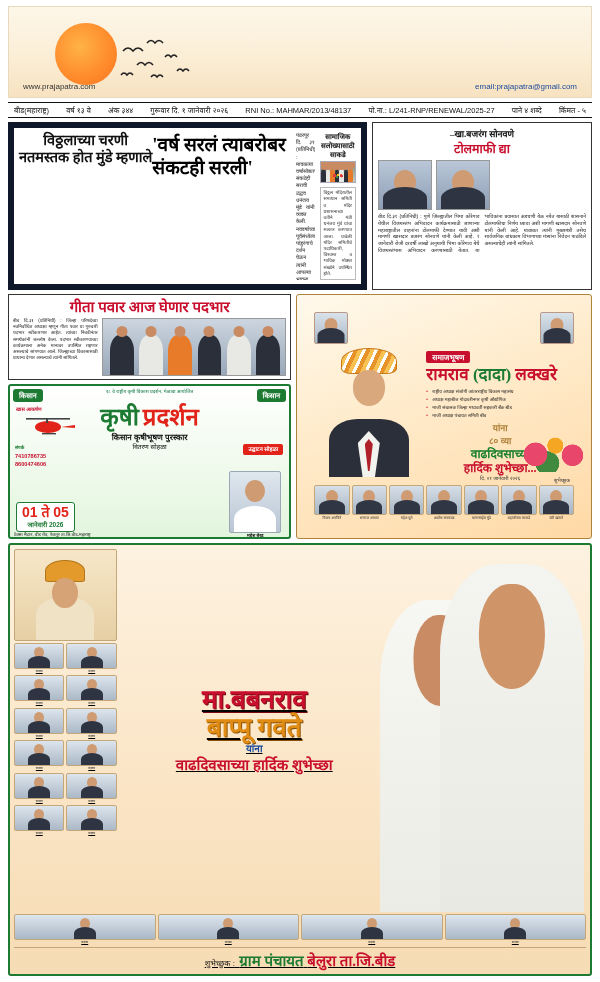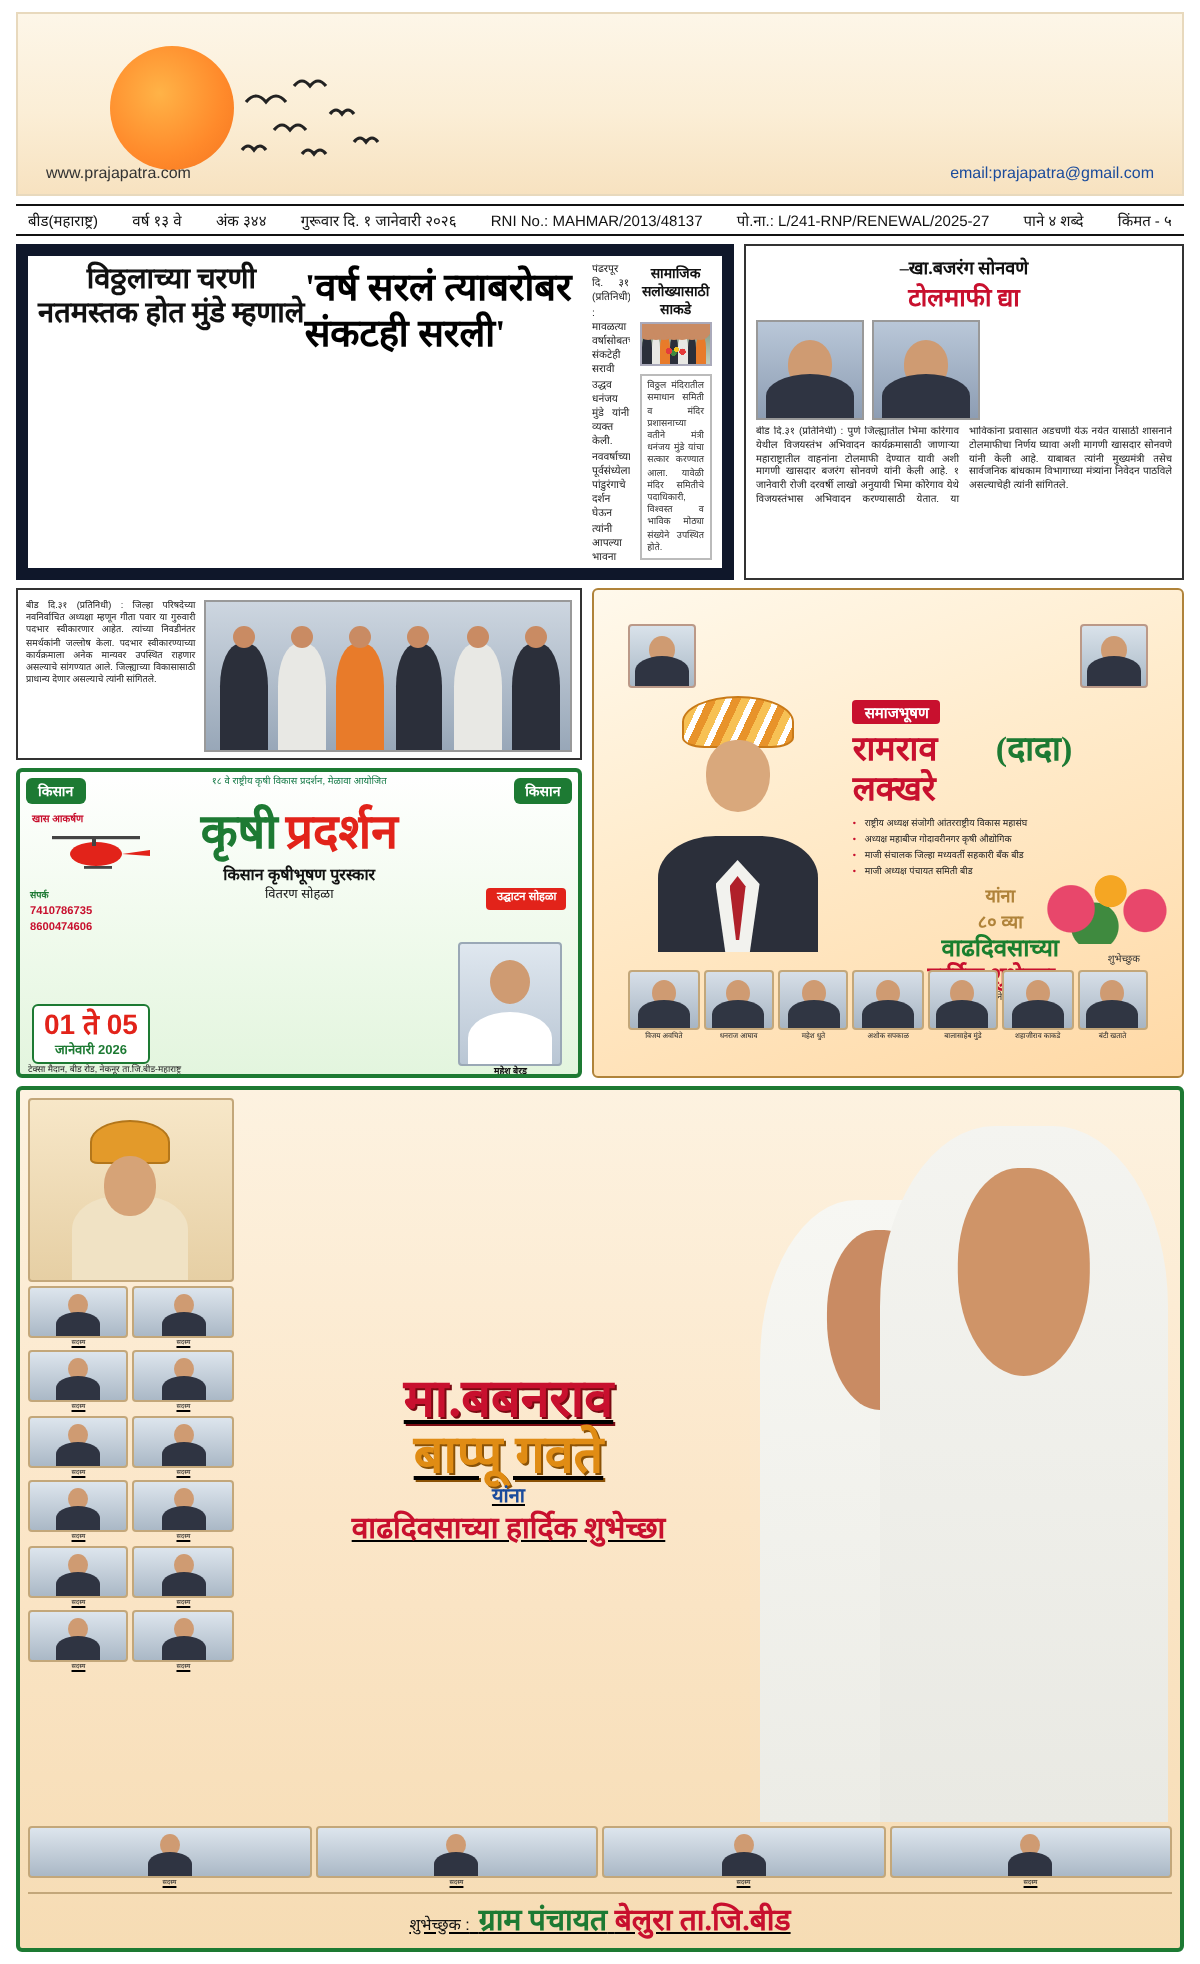--- a/index.html
+++ b/index.html
@@ -269,21 +269,21 @@
   .ramrao-right { flex: 1; padding-left: 3px; }
   .sam-badge {
     display: inline-block; background: #c8102e; color: #fff;
     font-size: 7.5px; font-weight: bold; padding: 1px 6px; border-radius: 2px;
   }
   .ramrao-name {
     font-family: "Liberation Serif", serif;
     font-size: 17px; font-weight: bold; color: #c8102e; line-height: 20px;
     margin-top: 1px;
   }
-  .ramrao-name .paren { color: #1d7a33; margin-left: 25px; }
+  .ramrao-name .paren { color: #1d7a33; }
   .ramrao-bullets { margin-top: 3px; font-size: 4.6px; line-height: 7px; color: #222; }
   .ramrao-bullets li { list-style: none; margin-bottom: 1px; padding-left: 6px; position: relative; }
   .ramrao-bullets li::before { content: "•"; position: absolute; left: 0; color: #c8102e; }
   .ramrao-wish {
     text-align: center; margin-top: 2px;
   }
   .ramrao-wish .w1 { font-family:"Liberation Serif",serif; font-size: 12px; font-weight: bold; color: #1a7f2e; line-height: 14px;}
   .ramrao-wish .w2 { font-family:"Liberation Serif",serif; font-size: 12px; font-weight: bold; color: #c8102e; line-height: 14px;}
   .ramrao-wish .w0 { font-size: 9px; font-weight: bold; color: #b0833a; }
   .flower-deco {
@@ -460,20 +460,21 @@
       </div>
       <div class="second-text">बीड दि.३१ (प्रतिनिधी) : पुणे जिल्ह्यातील भिमा कोरेगाव येथील विजयस्तंभ अभिवादन कार्यक्रमासाठी जाणाऱ्या महाराष्ट्रातील वाहनांना टोलमाफी देण्यात यावी अशी मागणी खासदार बजरंग सोनवणे यांनी केली आहे. १ जानेवारी रोजी दरवर्षी लाखो अनुयायी भिमा कोरेगाव येथे विजयस्तंभास अभिवादन करण्यासाठी येतात. या भाविकांना प्रवासात अडचणी येऊ नयेत यासाठी शासनाने टोलमाफीचा निर्णय घ्यावा अशी मागणी खासदार सोनवणे यांनी केली आहे. याबाबत त्यांनी मुख्यमंत्री तसेच सार्वजनिक बांधकाम विभागाच्या मंत्र्यांना निवेदन पाठविले असल्याचेही त्यांनी सांगितले.</div>
     </div>
 
   </div>
 
   <div class="third-row">
 
     <div class="left-col">
       <div class="geeta-box">
+        <div class="geeta-head">गीता पवार आज घेणार पदभार</div>
         <div class="geeta-body">
           <div class="geeta-text">बीड दि.३१ (प्रतिनिधी) : जिल्हा परिषदेच्या नवनिर्वाचित अध्यक्षा म्हणून गीता पवार या गुरुवारी पदभार स्वीकारणार आहेत. त्यांच्या निवडीनंतर समर्थकांनी जल्लोष केला. पदभार स्वीकारण्याच्या कार्यक्रमाला अनेक मान्यवर उपस्थित राहणार असल्याचे सांगण्यात आले. जिल्ह्याच्या विकासासाठी प्राधान्य देणार असल्याचे त्यांनी सांगितले.</div>
           <div class="geeta-photo">
             <div class="figs">
               <div class="fig" style="left:4%"></div>
               <div class="fig w" style="left:20%"></div>
               <div class="fig o" style="left:36%"></div>
               <div class="fig" style="left:52%"></div>
               <div class="fig w" style="left:68%"></div>
               <div class="fig" style="left:84%"></div>

